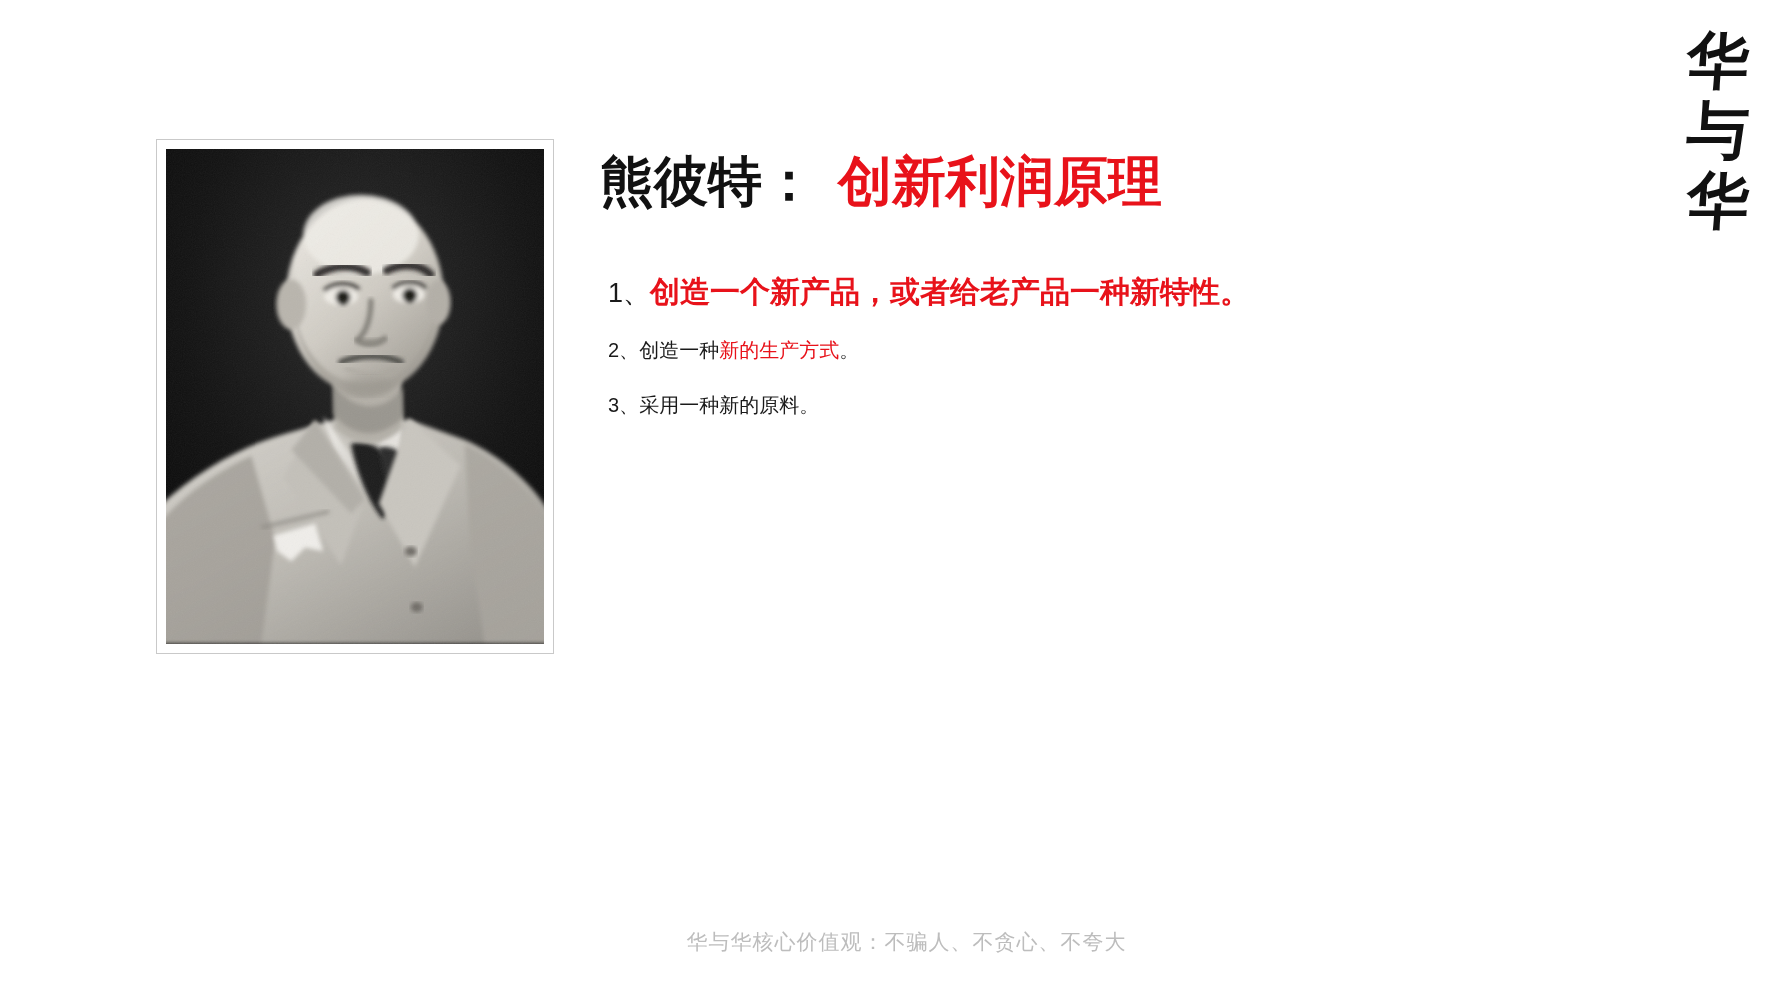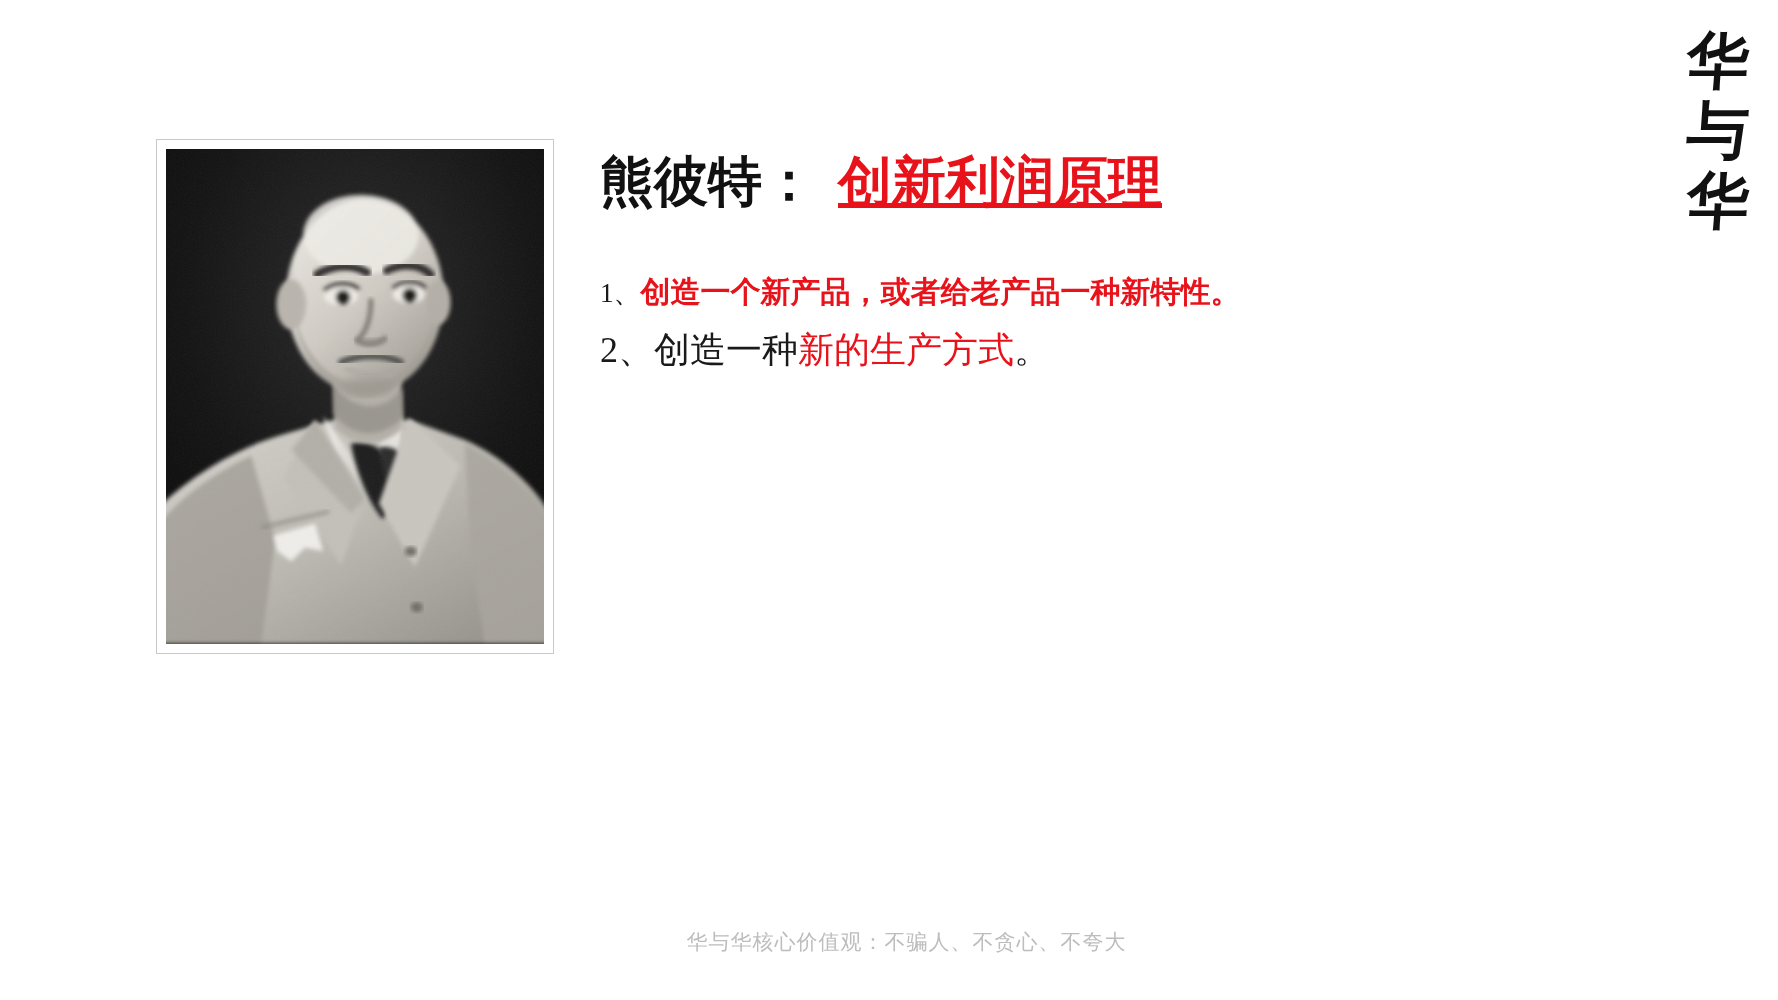--- a/index.html
+++ b/index.html
@@ -71,44 +71,42 @@
     font-size: 54px;
     font-weight: 700;
     line-height: 1.15;
     color: #111111;
     margin: 0 0 50px 0;
     white-space: nowrap;
   }
   .title .accent {
     color: #e8121a;
     margin-left: 22px;
-    text-decoration: underline;
   }
 
   .para {
     font-size: 27px;
     line-height: 58px;
     color: #1a1a1a;
     margin: 0 0 18px 0;
     letter-spacing: 0.2px;
   }
   .para .hl {
     color: #e8121a;
     font-weight: 700;
     font-size: 29px;
   }
 
   .list {
-    margin: 0;
+    margin: 8px;
     padding: 0;
     list-style: none;
-    font-family: Liberation Serif, serif;
   }
   .list li {
-    font-size: 36px;
+    font-size: 20px;
     line-height: 55px;
     color: #1a1a1a;
     white-space: nowrap;
   }
   .list li.emph {
     color: #e8121a;
     font-weight: 700;
     font-size: 30px;
     line-height: 60px;
   }
@@ -257,16 +255,19 @@
   </h1>
 
 
   <ul class="list">
     <li class="emph">
       <span class="num">1、</span><span>创造一个新产品，或者给老产品一种新特性。</span>
     </li>
     <li>
       <span>2、</span><span>创造一种</span><span class="red">新的生产方式</span><span>。</span>
     </li>
+    <li>
+      <span>3、</span><span>采用一种新的原料。</span>
+    </li>
   </ul>
 </div>
 
 <div class="footer">华与华核心价值观：不骗人、不贪心、不夸大</div>
 
 </body></html>

